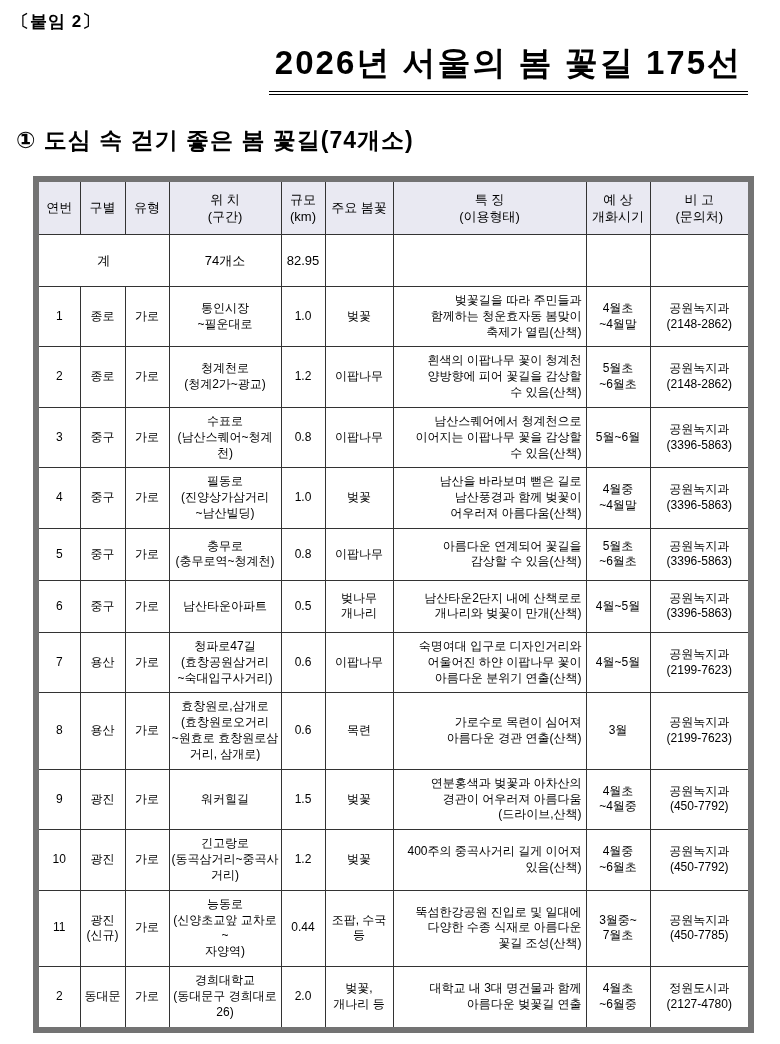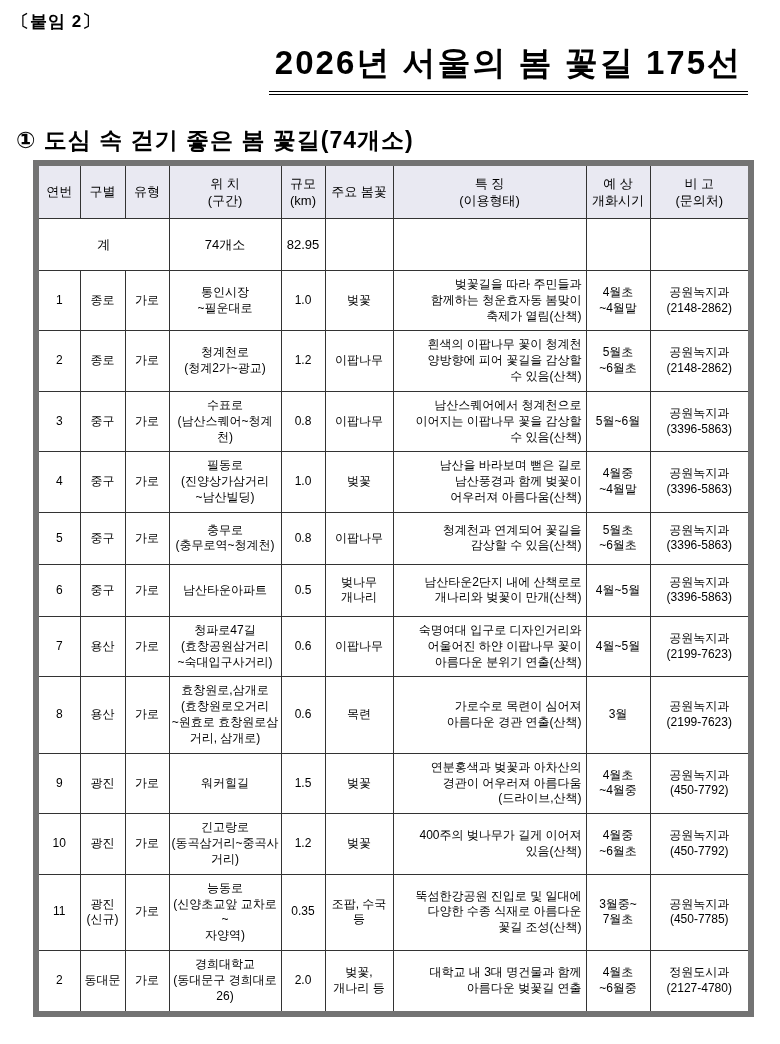--- a/index.html
+++ b/index.html
@@ -9,21 +9,21 @@
     color:#000;
   }
   .page{padding:10px 32px 1px 12px;}
   .attach{font-size:17px;font-weight:bold;letter-spacing:1px;}
   .title-wrap{text-align:right;margin-top:8px;}
   .doc-title{
     display:inline-block;font-size:33px;font-weight:bold;letter-spacing:2px;
     border-bottom:4px double #000;padding:0 6px 5px 6px;
   }
   .section-title{
-    margin:30px 0 4px 4px;font-size:23px;font-weight:bold;letter-spacing:1px;
+    margin:30px 0 20px 4px;font-size:23px;font-weight:bold;letter-spacing:1px;
   }
   table{
     border-collapse:collapse;table-layout:fixed;width:715px;margin-left:21px;
     font-size:12px;
   }
   td,th{
     border:1px solid #333;vertical-align:middle;text-align:center;
     white-space:pre-line;line-height:1.32;padding:6px 2px;
     overflow:hidden;
   }
@@ -159,21 +159,21 @@
     </tr>
 
     <tr>
       <td>5</td>
       <td>중구</td>
       <td>가로</td>
       <td>충무로
 (충무로역~청계천)</td>
       <td>0.8</td>
       <td>이팝나무</td>
-      <td class="feature">청계천과 연계되어 꽃길을
+      <td class="feature">아름다운 연계되어 꽃길을
 감상할 수 있음(산책)</td>
       <td>5월초
 ~6월초</td>
       <td>공원녹지과
 (3396-5863)</td>
     </tr>
 
     <tr>
       <td>6</td>
       <td>중구</td>
@@ -239,37 +239,37 @@
     </tr>
 
     <tr>
       <td>10</td>
       <td>광진</td>
       <td>가로</td>
       <td>긴고랑로
 (동곡삼거리~중곡사거리)</td>
       <td>1.2</td>
       <td>벚꽃</td>
-      <td class="feature">400주의 벚나무가 길게 이어져
+      <td class="feature">400주의 중곡사거리 길게 이어져
 있음(산책)</td>
       <td>4월중
 ~6월초</td>
       <td>공원녹지과
 (450-7792)</td>
     </tr>
 
     <tr>
       <td>11</td>
       <td>광진
 (신규)</td>
       <td>가로</td>
       <td>능동로
 (신양초교앞 교차로~
 자양역)</td>
-      <td>0.35</td>
+      <td>0.44</td>
       <td>조팝, 수국
 등</td>
       <td class="feature">뚝섬한강공원 진입로 및 일대에
 다양한 수종 식재로 아름다운
 꽃길 조성(산책)</td>
       <td>3월중~
 7월초</td>
       <td>공원녹지과
 (450-7785)</td>
     </tr>

